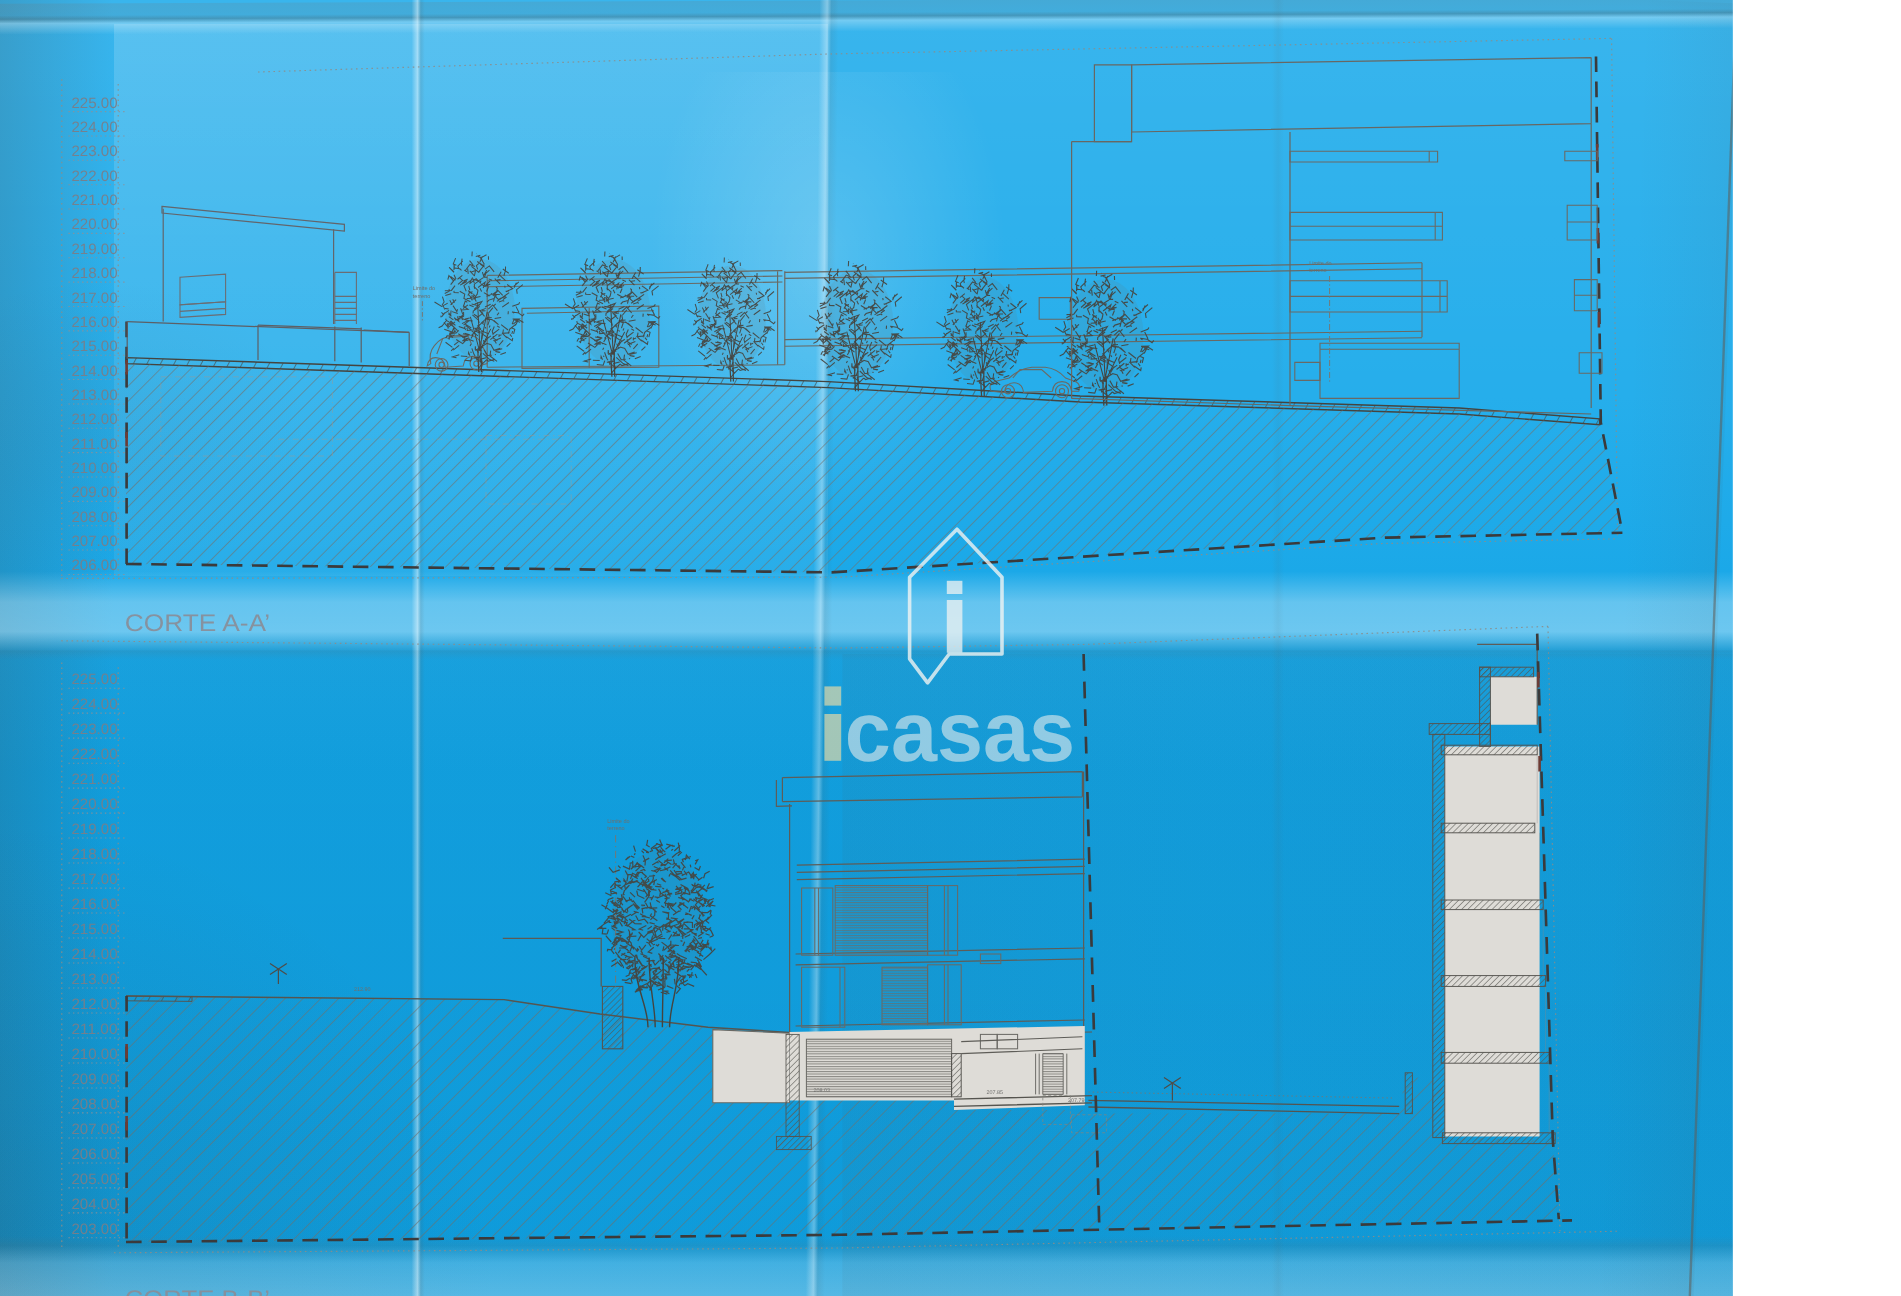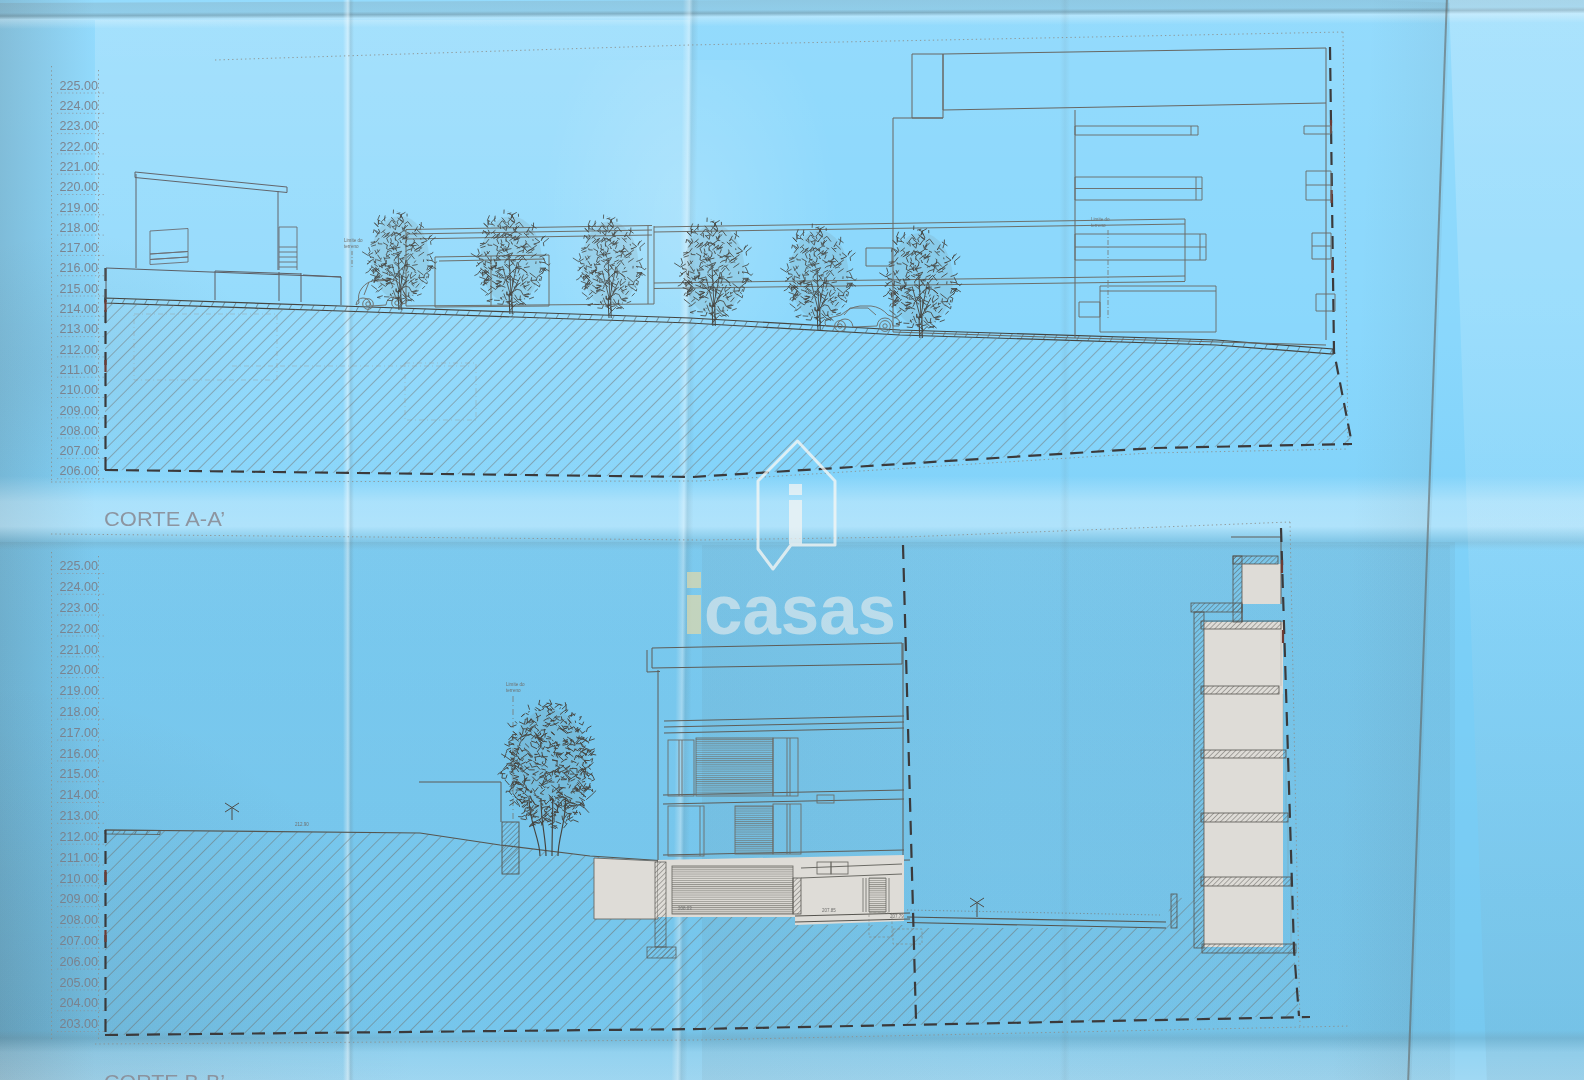--- a/index.html
+++ b/index.html
@@ -1,15 +1,15 @@
 <!DOCTYPE html>
 <html><head><meta charset="utf-8">
 <style>
 html,body{margin:0;padding:0;}
-#stage{position:relative;width:1584px;height:1080px;overflow:hidden;background:#7dd3fc;font-family:"Liberation Sans",sans-serif;}
+#stage{position:relative;width:1444px;height:1080px;overflow:hidden;background:#0ea5e9;font-family:"Liberation Sans",sans-serif;}
 .abs{position:absolute;}
 </style></head>
 <body>
 <div id="stage">
 
 <div class="abs" style="left:0;top:0;width:1584px;height:1080px;background:
 linear-gradient(180deg, rgba(255,255,255,0.18) 0%, rgba(255,255,255,0.10) 30%, rgba(0,0,0,0.02) 60%, rgba(0,0,0,0.05) 100%);"></div>
 
 <div class="abs" style="left:95px;top:20px;width:595px;height:460px;background:linear-gradient(180deg, rgba(255,255,255,0.16), rgba(255,255,255,0.06));"></div>
 

